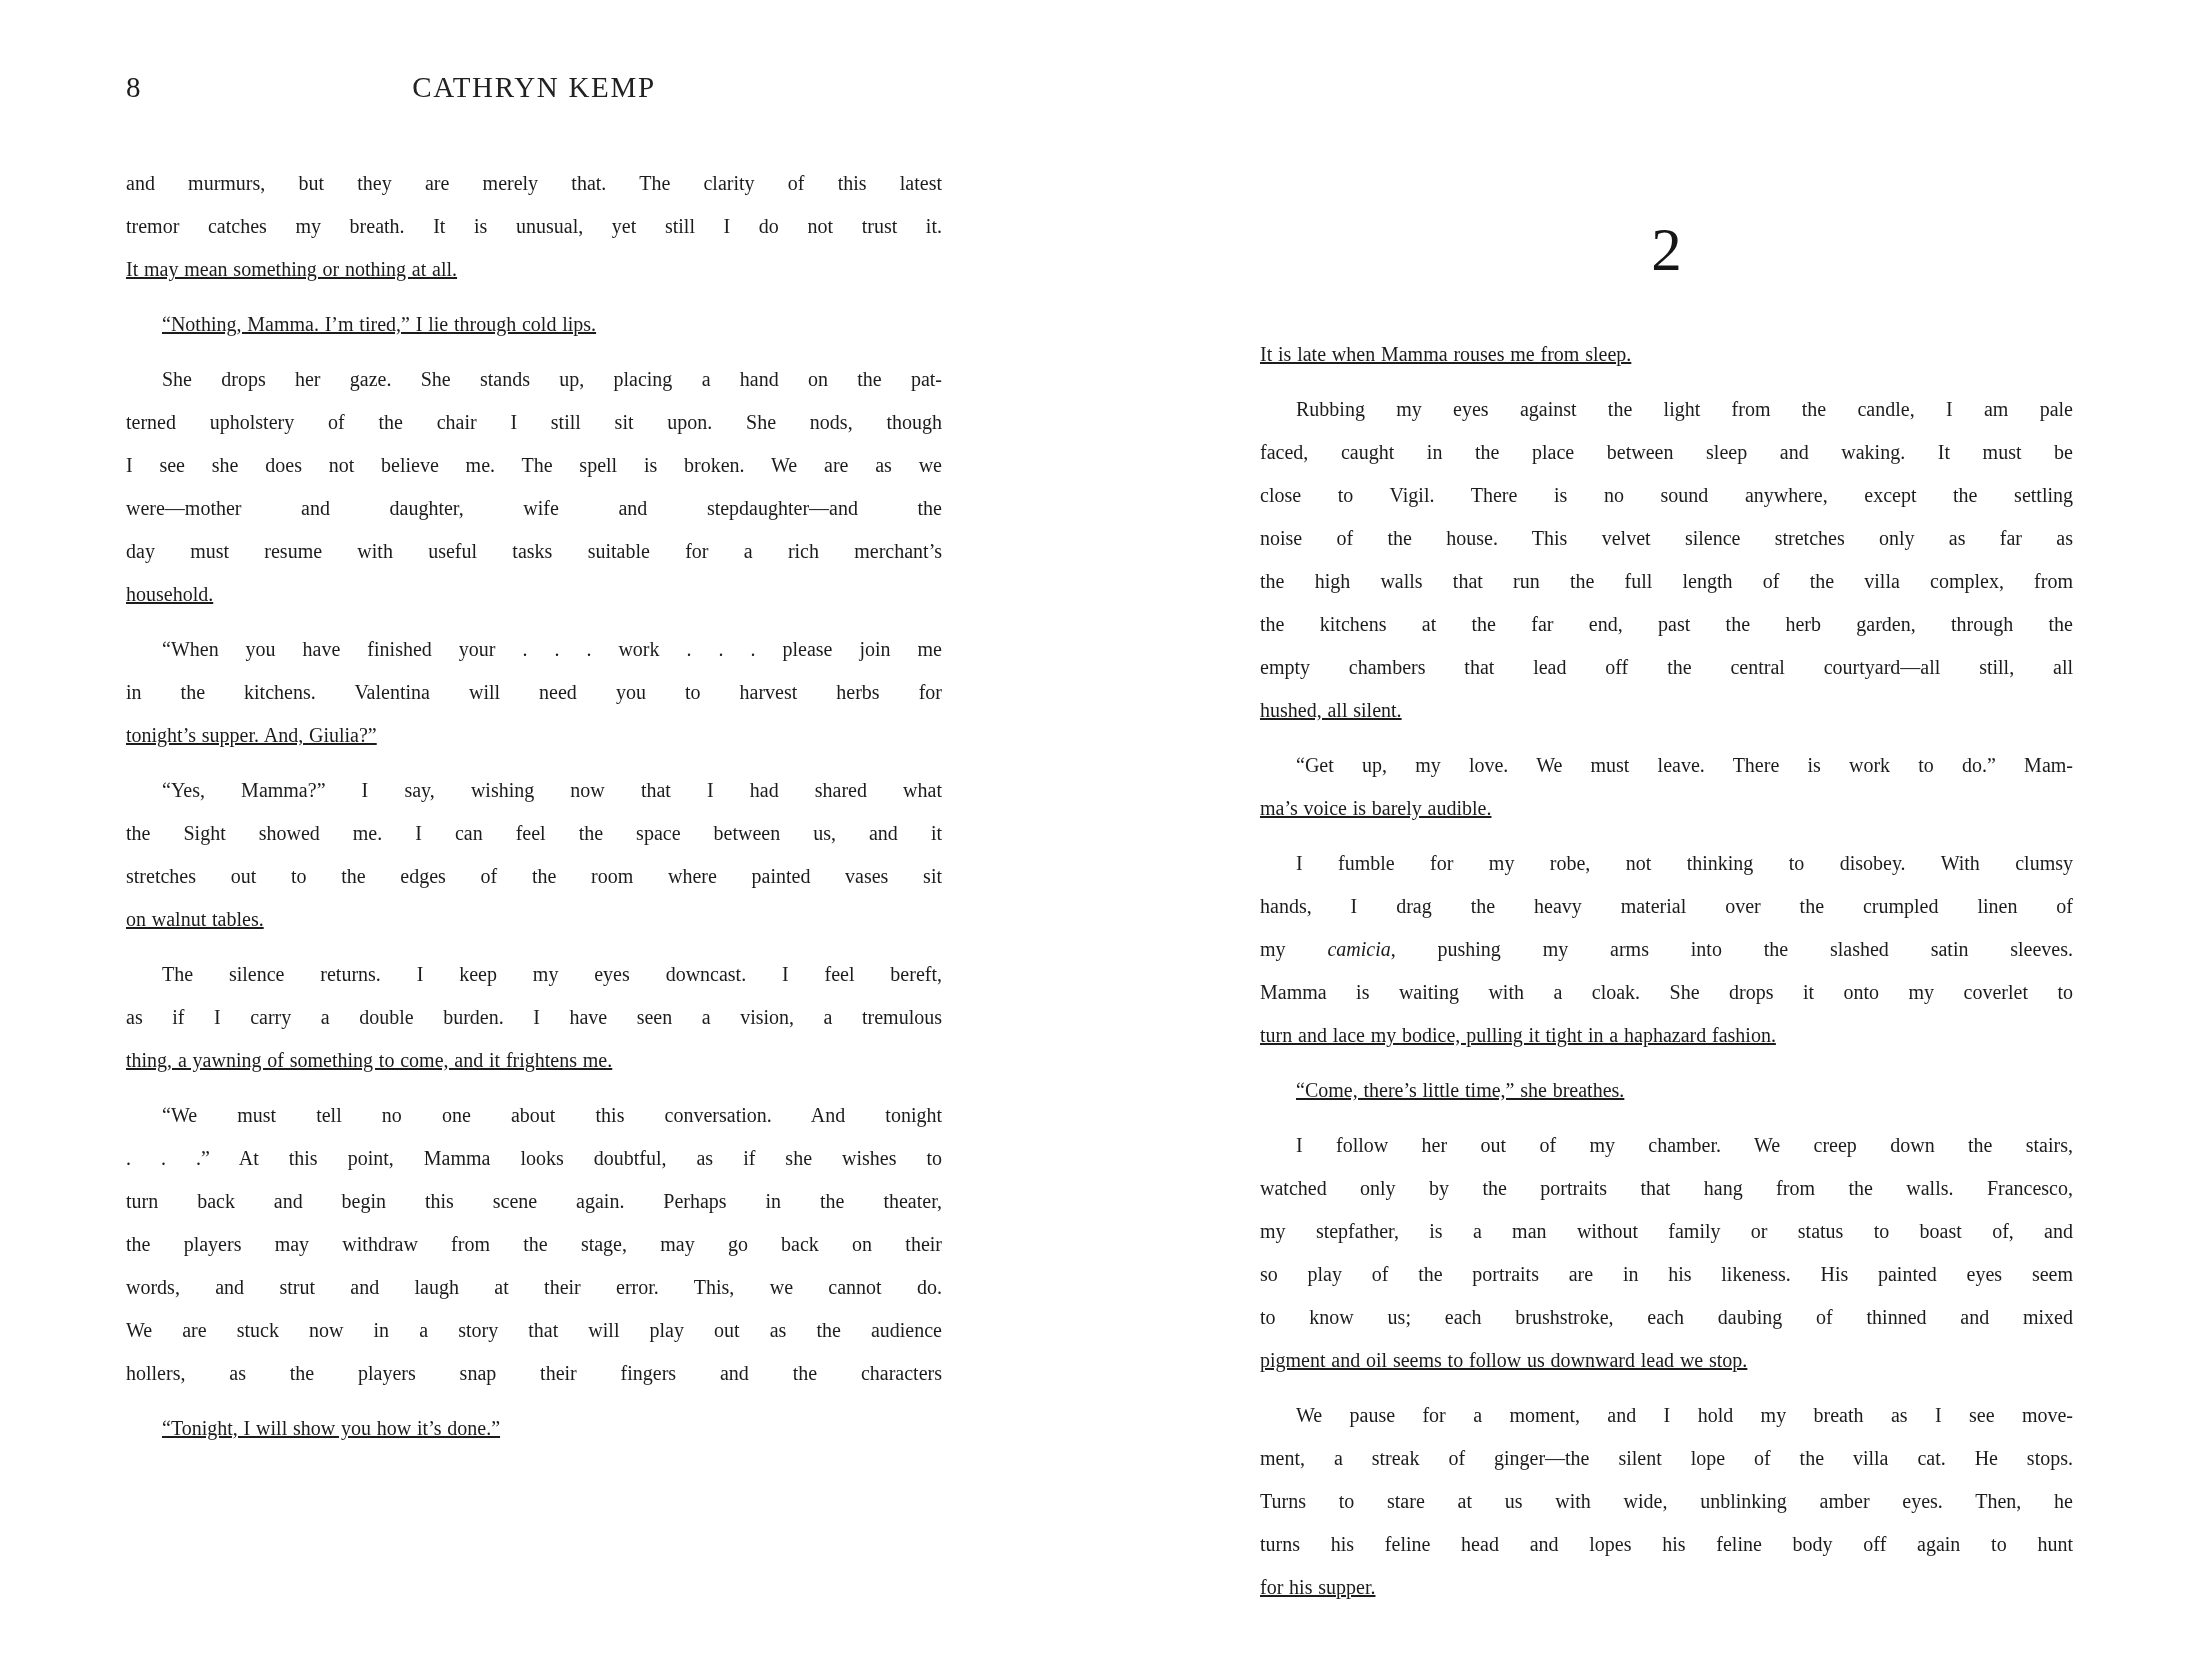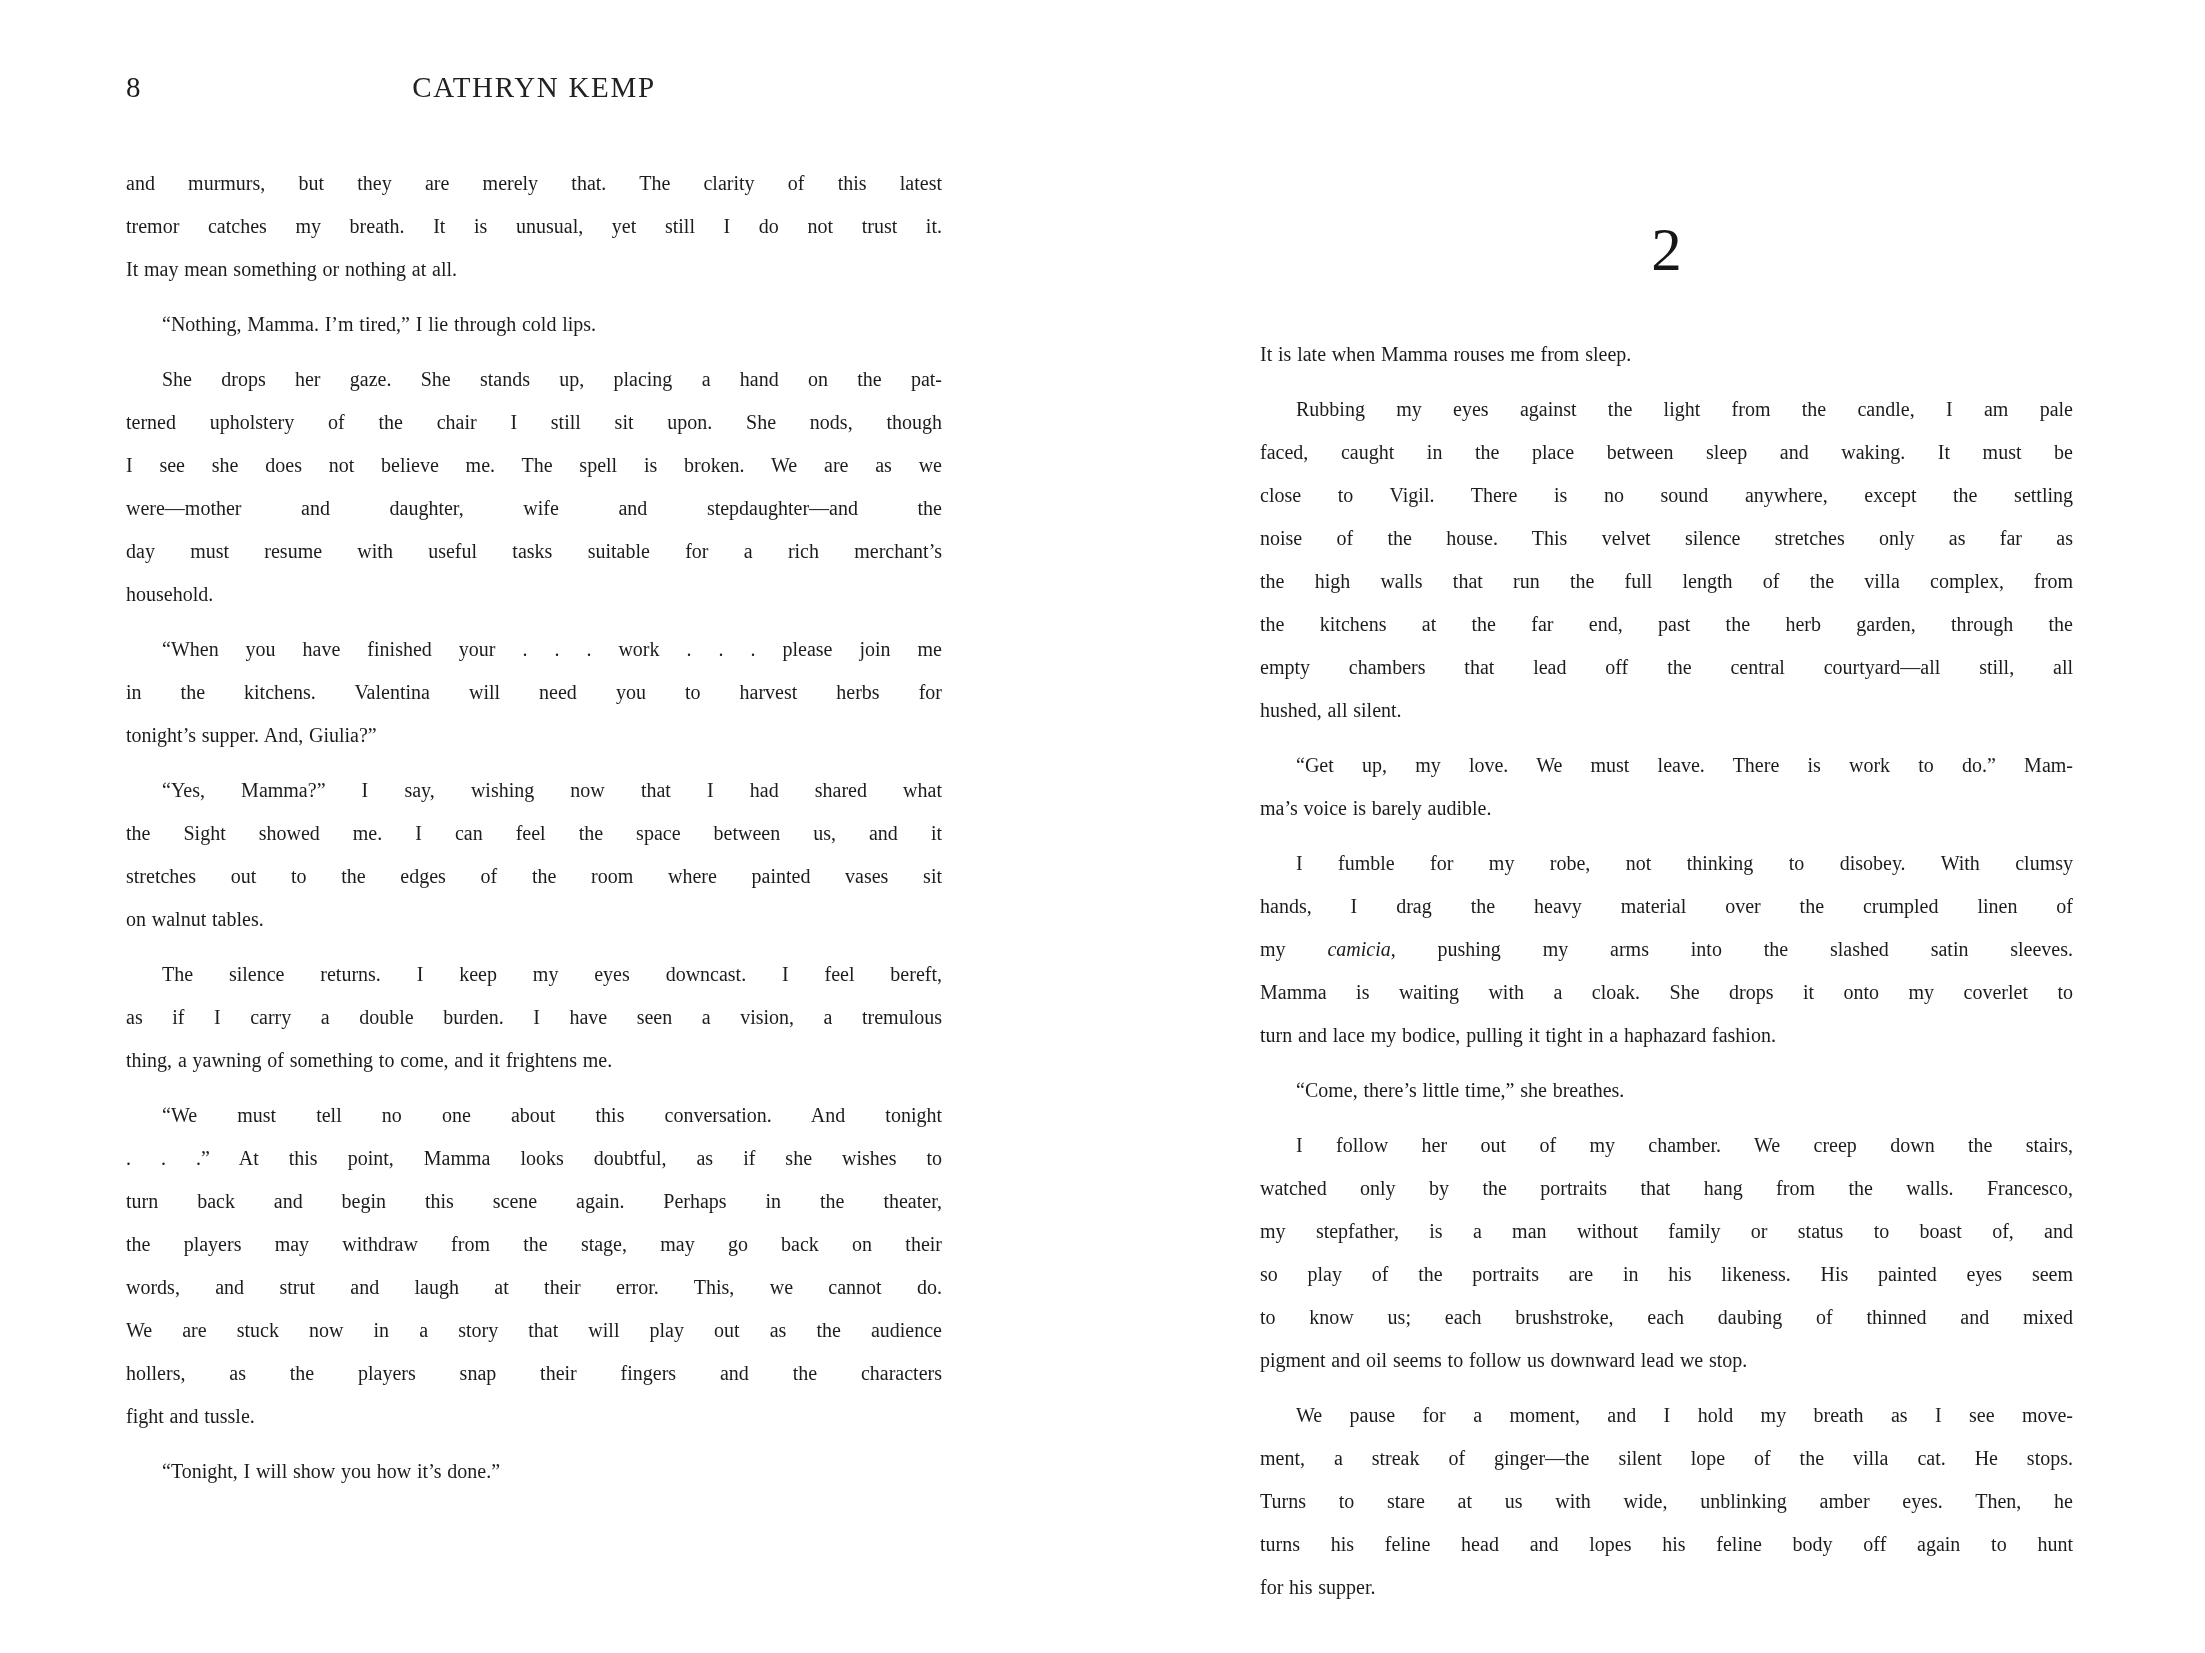--- a/index.html
+++ b/index.html
@@ -63,21 +63,21 @@
     left: 1260px;
     top: 333px;
     width: 813px;
   }
   .paragraph { margin: 0; }
   .line {
     text-align: justify;
     white-space: normal;
   }
   .line.just { text-align-last: justify; }
-  .line.end  { text-align-last: auto; }
+  .line.end  { text-align-last: auto; text-decoration: underline; }
   .line.indent { text-indent: 36px; margin-top: 12px; }
   .line i { font-style: italic; font-family: Liberation Serif, serif; }
 </style>
 </head>
 <body>
 
 <div>
   <div class="page-header">
     <span class="folio">8</span>
     <span class="running-header">CATHRYN KEMP</span>
@@ -116,21 +116,20 @@
         <div class="line end">thing, a yawning of something to come, and it frightens me.</div>
       </div>
       <div class="paragraph">
         <div class="line just indent">“We must tell no one about this conversation. And tonight</div>
         <div class="line just">. . .” At this point, Mamma looks doubtful, as if she wishes to</div>
         <div class="line just">turn back and begin this scene again. Perhaps in the theater,</div>
         <div class="line just">the players may withdraw from the stage, may go back on their</div>
         <div class="line just">words, and strut and laugh at their error. This, we cannot do.</div>
         <div class="line just">We are stuck now in a story that will play out as the audience</div>
         <div class="line just">hollers, as the players snap their fingers and the characters</div>
-        <div class="line end">fight and tussle.</div>
       </div>
       <div class="paragraph">
         <div class="line end indent">“Tonight, I will show you how it’s done.”</div>
       </div>
     </div>
 </div>
 
 <div>
   <div class="chapter-number">2</div>
   <div id="right-body" class="body-text">

